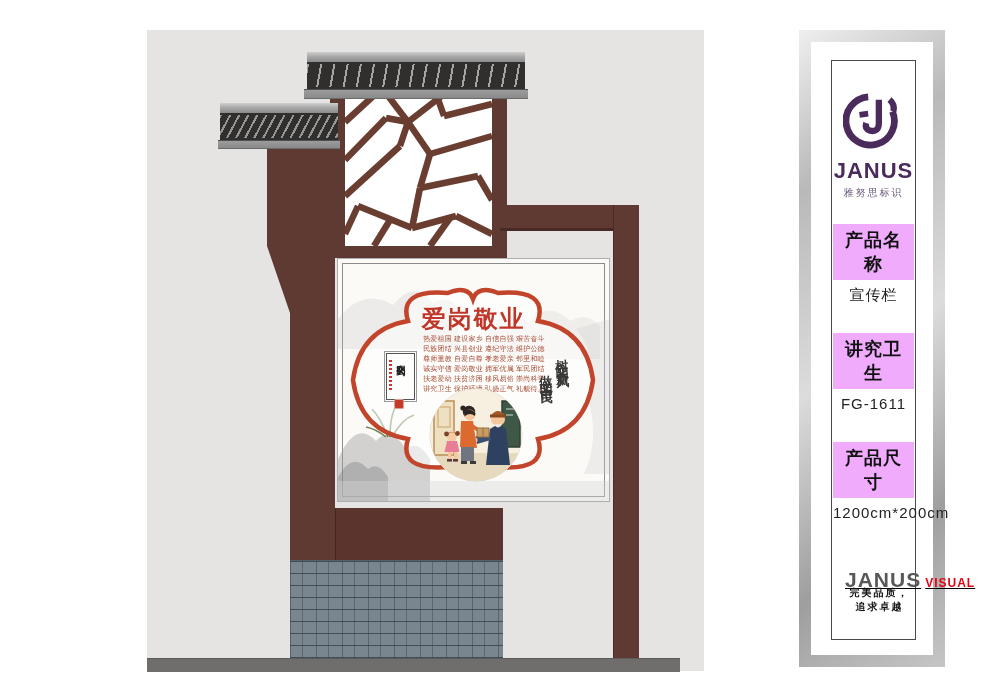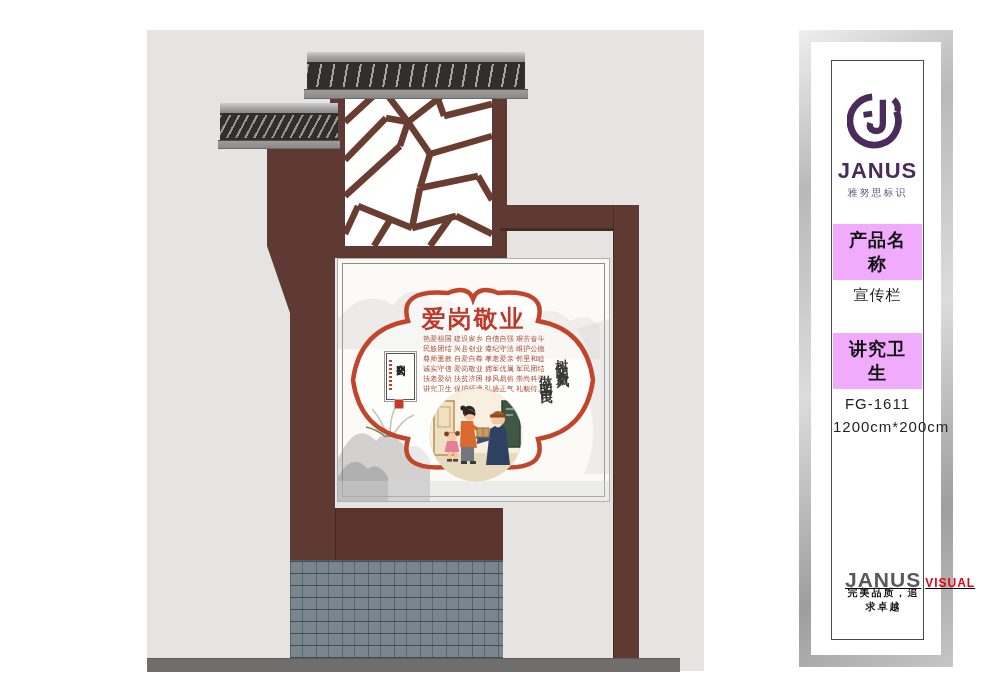--- a/index.html
+++ b/index.html
@@ -49,21 +49,21 @@
   #red-seal{left:56px;top:140px;width:10px;height:10px;background:#c23a28;border-radius:2px;
       box-shadow:inset 0 0 0 1px rgba(255,255,255,.5);}
   .callig{position:absolute;writing-mode:vertical-rl;text-orientation:upright;
       font-family:"Liberation Serif",serif;font-weight:bold;color:#1d1d1d;font-size:13px;
       letter-spacing:4px;transform:rotate(-3deg);opacity:.88;}
   #callig-right{left:214px;top:90px;}
   #callig-left{left:198px;top:106px;}
 
   
   #side-frame{left:799px;top:30px;width:146px;height:637px;
-      background:linear-gradient(145deg,#efefef 0%,#b9b9b9 22%,#dcdcdc 50%,#9e9e9e 78%,#c6c6c6 100%);padding-left:8px;}
+      background:linear-gradient(145deg,#efefef 0%,#b9b9b9 22%,#dcdcdc 50%,#9e9e9e 78%,#c6c6c6 100%);}
   #side-white{position:absolute;inset:12px;background:#fff;}
   #side-box{position:absolute;inset:18px 17px 15px 20px;border:1px solid #4a4a4a;background:#fff;}
   #side-content{position:absolute;inset:1px;text-align:center;}
   #logo-wrap{margin-top:28px;}
   #logo-text{font-size:22px;font-weight:bold;color:#4a2b5c;letter-spacing:1px;margin-top:2px;}
   #logo-sub{font-size:10px;color:#6a5a7a;letter-spacing:2px;margin-top:2px;}
   .field-label{display:inline-block;margin-top:0;background:#f0abfc;color:#111;
       font-weight:bold;font-size:18px;letter-spacing:1px;padding:4px 12px;}
   .field-value{font-size:15px;color:#222;margin-top:6px;letter-spacing:1px;}
   .lbl-name{margin-top:24px;}
@@ -250,20 +250,21 @@
             <div id="logo-text">JANUS</div>
             <div id="logo-sub">雅努思标识</div>
           </div>
 
           <div><span class="field-label lbl-name">产品名称</span></div>
           <div class="field-value">宣传栏</div>
 
           <div><span class="field-label lbl-code">讲究卫生</span></div>
           <div class="field-value">FG-1611</div>
 
+          <div><span class="field-label lbl-size">产品尺寸</span></div>
           <div class="field-value">1200cm*200cm</div>
 
 
           <div id="footer-brand">
             <span class="b1">JANUS</span><span class="b2">VISUAL</span>
           </div>
           <div id="slogan">完美品质，追求卓越</div>
 
         </div>
       </div>

